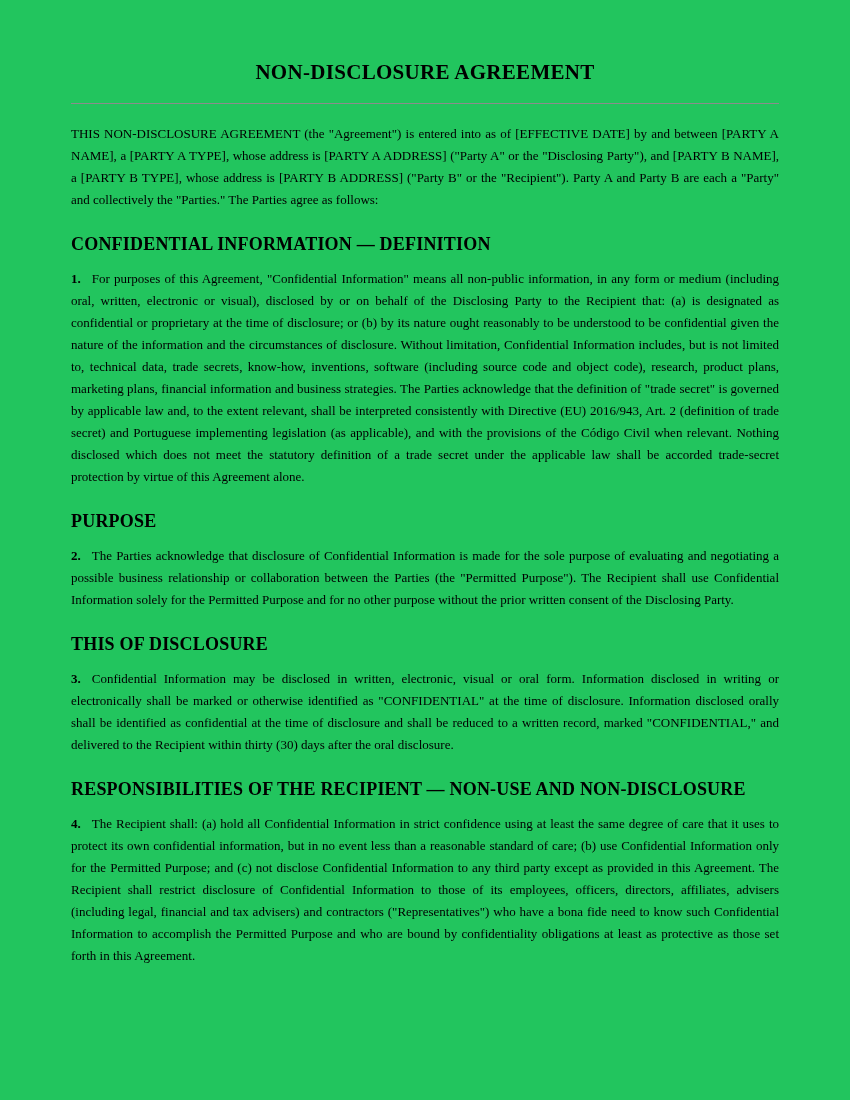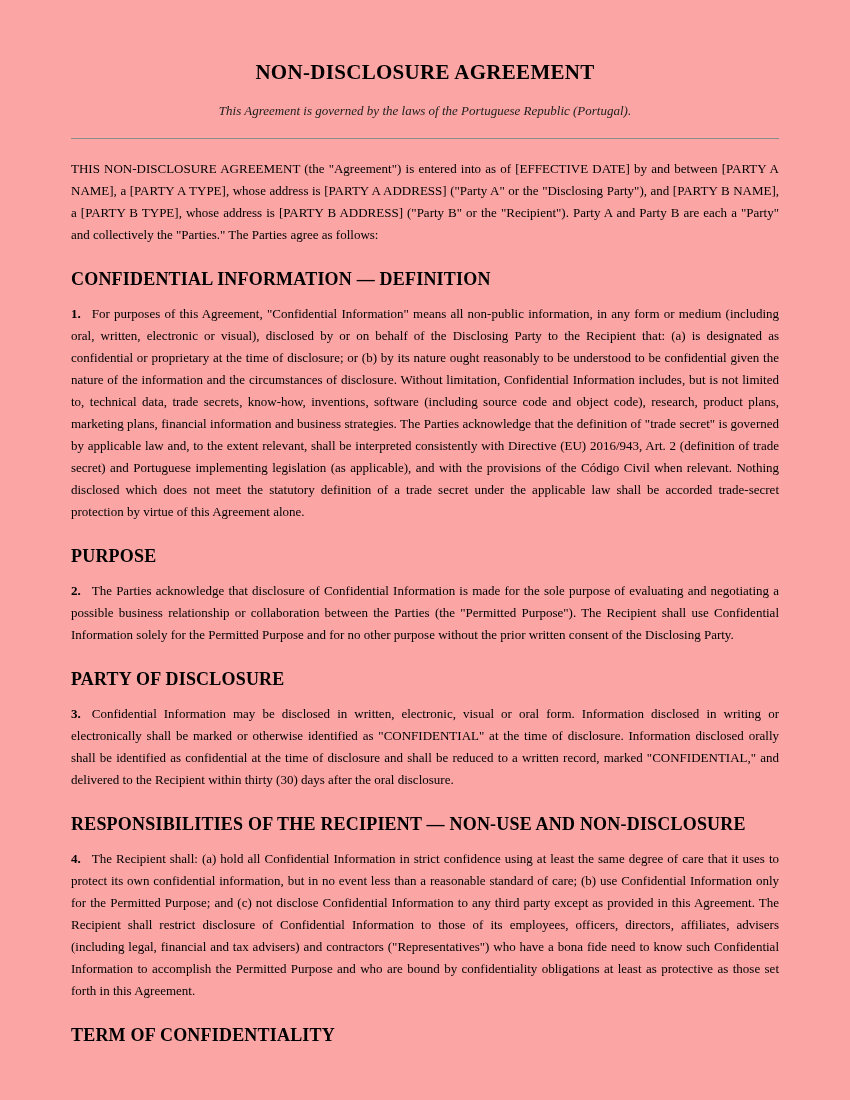--- a/index.html
+++ b/index.html
@@ -7,21 +7,21 @@
     padding: 0;
     background: #ffffff;
   }
   .page {
     position: relative;
     width: 850px;
     height: 1100px;
     box-sizing: border-box;
     padding: 59px 71px 0 71px;
     overflow: hidden;
-    background: #fca5a5;
+    background: #22c55e;
     font-family: "Liberation Serif", serif;
     color: #000000;
   }
   .doc-title {
     margin: 0;
     font-size: 21px;
     line-height: 26px;
     font-weight: bold;
     text-align: center;
     letter-spacing: 0.3px;
@@ -59,27 +59,25 @@
   .pnum {
     font-weight: bold;
     margin-right: 11px;
   }
 </style>
 </head>
 <body>
 
 <div class="page">
   <h1 class="doc-title">NON-DISCLOSURE AGREEMENT</h1>
-  <p class="doc-subtitle">This Agreement is governed by the laws of the Portuguese Republic (Portugal).</p>
   <hr class="title-rule">
   <p class="body intro">THIS NON-DISCLOSURE AGREEMENT (the "Agreement") is entered into as of [EFFECTIVE DATE] by and between [PARTY A NAME], a [PARTY A TYPE], whose address is [PARTY A ADDRESS] ("Party A" or the "Disclosing Party"), and [PARTY B NAME], a [PARTY B TYPE], whose address is [PARTY B ADDRESS] ("Party B" or the "Recipient"). Party A and Party B are each a "Party" and collectively the "Parties." The Parties agree as follows:</p>
   <div id="sections">
       <h2 class="heading">CONFIDENTIAL INFORMATION — DEFINITION</h2>
       <p class="body"><span class="pnum">1.</span><span>For purposes of this Agreement, "Confidential Information" means all non-public information, in any form or medium (including oral, written, electronic or visual), disclosed by or on behalf of the Disclosing Party to the Recipient that: (a) is designated as confidential or proprietary at the time of disclosure; or (b) by its nature ought reasonably to be understood to be confidential given the nature of the information and the circumstances of disclosure. Without limitation, Confidential Information includes, but is not limited to, technical data, trade secrets, know-how, inventions, software (including source code and object code), research, product plans, marketing plans, financial information and business strategies. The Parties acknowledge that the definition of "trade secret" is governed by applicable law and, to the extent relevant, shall be interpreted consistently with Directive (EU) 2016/943, Art. 2 (definition of trade secret) and Portuguese implementing legislation (as applicable), and with the provisions of the Código Civil when relevant. Nothing disclosed which does not meet the statutory definition of a trade secret under the applicable law shall be accorded trade-secret protection by virtue of this Agreement alone.</span></p>
       <h2 class="heading">PURPOSE</h2>
       <p class="body"><span class="pnum">2.</span><span>The Parties acknowledge that disclosure of Confidential Information is made for the sole purpose of evaluating and negotiating a possible business relationship or collaboration between the Parties (the "Permitted Purpose"). The Recipient shall use Confidential Information solely for the Permitted Purpose and for no other purpose without the prior written consent of the Disclosing Party.</span></p>
-      <h2 class="heading">PARTY OF DISCLOSURE</h2>
+      <h2 class="heading">THIS OF DISCLOSURE</h2>
       <p class="body"><span class="pnum">3.</span><span>Confidential Information may be disclosed in written, electronic, visual or oral form. Information disclosed in writing or electronically shall be marked or otherwise identified as "CONFIDENTIAL" at the time of disclosure. Information disclosed orally shall be identified as confidential at the time of disclosure and shall be reduced to a written record, marked "CONFIDENTIAL," and delivered to the Recipient within thirty (30) days after the oral disclosure.</span></p>
       <h2 class="heading">RESPONSIBILITIES OF THE RECIPIENT — NON-USE AND NON-DISCLOSURE</h2>
       <p class="body"><span class="pnum">4.</span><span>The Recipient shall: (a) hold all Confidential Information in strict confidence using at least the same degree of care that it uses to protect its own confidential information, but in no event less than a reasonable standard of care; (b) use Confidential Information only for the Permitted Purpose; and (c) not disclose Confidential Information to any third party except as provided in this Agreement. The Recipient shall restrict disclosure of Confidential Information to those of its employees, officers, directors, affiliates, advisers (including legal, financial and tax advisers) and contractors ("Representatives") who have a bona fide need to know such Confidential Information to accomplish the Permitted Purpose and who are bound by confidentiality obligations at least as protective as those set forth in this Agreement.</span></p>
-      <h2 class="heading">TERM OF CONFIDENTIALITY</h2>
     </div>
 </div>
 
 </body></html>

